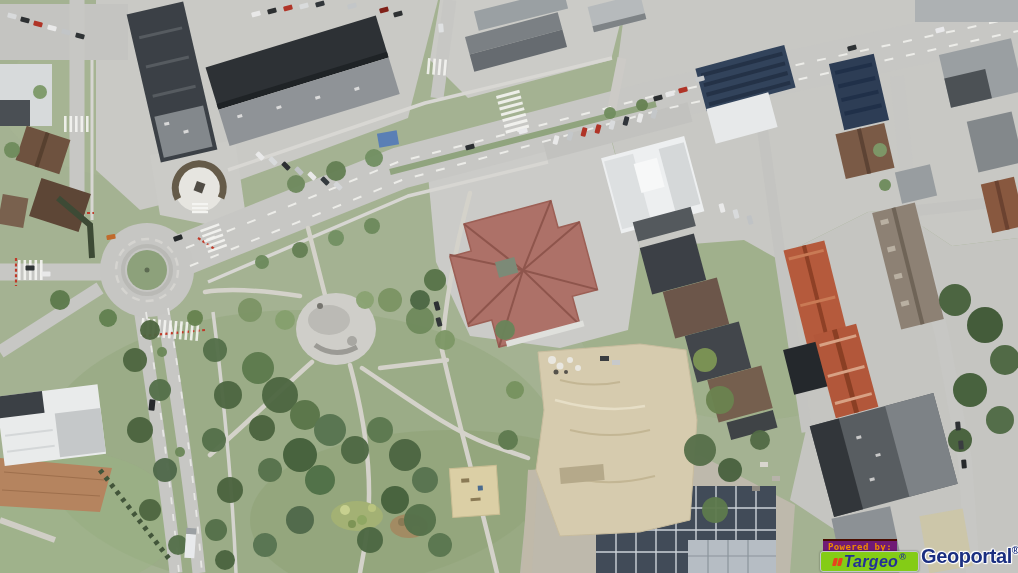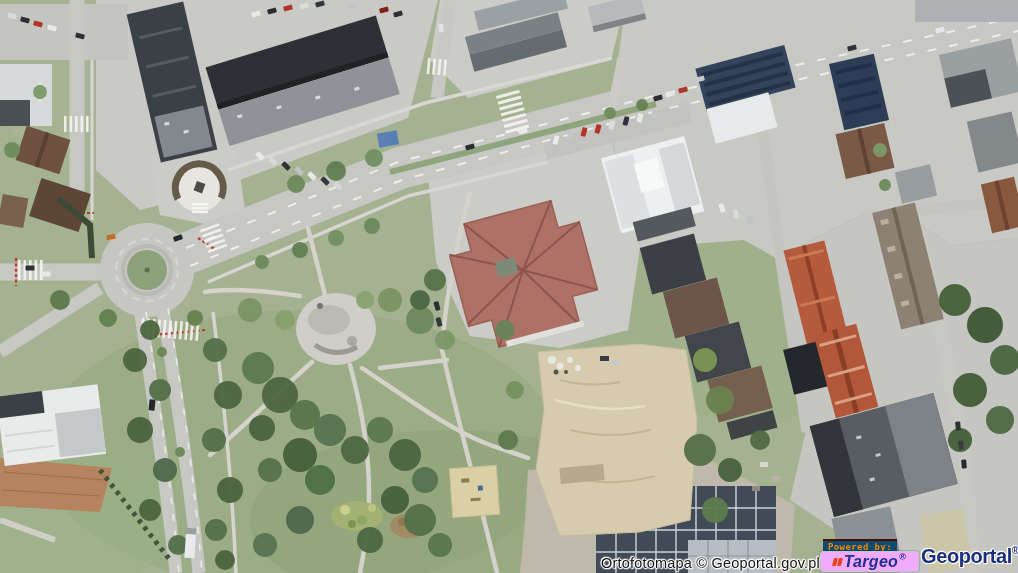--- a/index.html
+++ b/index.html
@@ -11,28 +11,28 @@
   
   .attribution{
     position:absolute;right:198px;bottom:2px;
     font-size:14.5px;color:#141414;letter-spacing:.2px;white-space:nowrap;
     text-shadow:-1px 0 1px #fff,1px 0 1px #fff,0 -1px 1px #fff,0 1px 1px #fff,
                 -1px -1px 1px #fff,1px 1px 1px #fff,0 0 3px #fff;
   }
   
   .powered{
     position:absolute;right:121px;top:539px;height:13px;line-height:12px;
-    background:#0c4a6e;border-top:2px solid #4a0d00;padding:0 5px;
+    background:#701a75;border-top:2px solid #4a0d00;padding:0 5px;
     font-family:"DejaVu Sans Mono",monospace;font-size:9px;font-weight:bold;
     color:#f08a00;letter-spacing:.4px;white-space:nowrap;
   }
   
   .targeo{
     position:absolute;left:820px;top:551px;width:99px;height:21px;
-    box-sizing:border-box;background:#f0abfc;border:1px solid #c2c6cc;
+    box-sizing:border-box;background:#84cc16;border:1px solid #c2c6cc;
     border-radius:3px;box-shadow:0 0 2px rgba(0,0,0,.45);
     display:flex;align-items:center;justify-content:center;gap:1px;
     text-decoration:none;cursor:pointer;
   }
   .targeo .quote{display:inline-flex;gap:1.5px;margin-right:1px;transform:skewX(-14deg);}
   .targeo .quote i{display:block;width:3.5px;height:8px;background:#e8441c;border-radius:1px;}
   .targeo .word{
     font-size:16px;font-weight:bold;font-style:italic;color:#232f96;letter-spacing:.3px;
   }
   .targeo .reg{font-size:9px;font-weight:bold;color:#232f96;align-self:flex-start;line-height:10px;}
@@ -530,21 +530,20 @@
       <rect x="-4.5" y="-2.5" width="9" height="5" rx="1" fill="#2d3033" transform="translate(437,306) rotate(75)"></rect>
       <rect x="-4.5" y="-2.5" width="9" height="5" rx="1" fill="#33373a" transform="translate(439,322) rotate(75)"></rect>
 
       <g transform="translate(190,548) rotate(4)">
         <rect x="-5" y="-14" width="10" height="24" fill="#e8eaec"></rect>
         <rect x="-5" y="-20" width="10" height="6" fill="#9ba0a3"></rect>
       </g>
     </g>
   </svg>
 
-  <div class="attribution">Ortofotomapa © Geoportal.gov.pl</div>
 
   <div class="powered">
     <span>Powered by:</span>
   </div>
 
   <a class="targeo">
     <span class="quote">
         <i></i>
         <i></i>
       </span>

